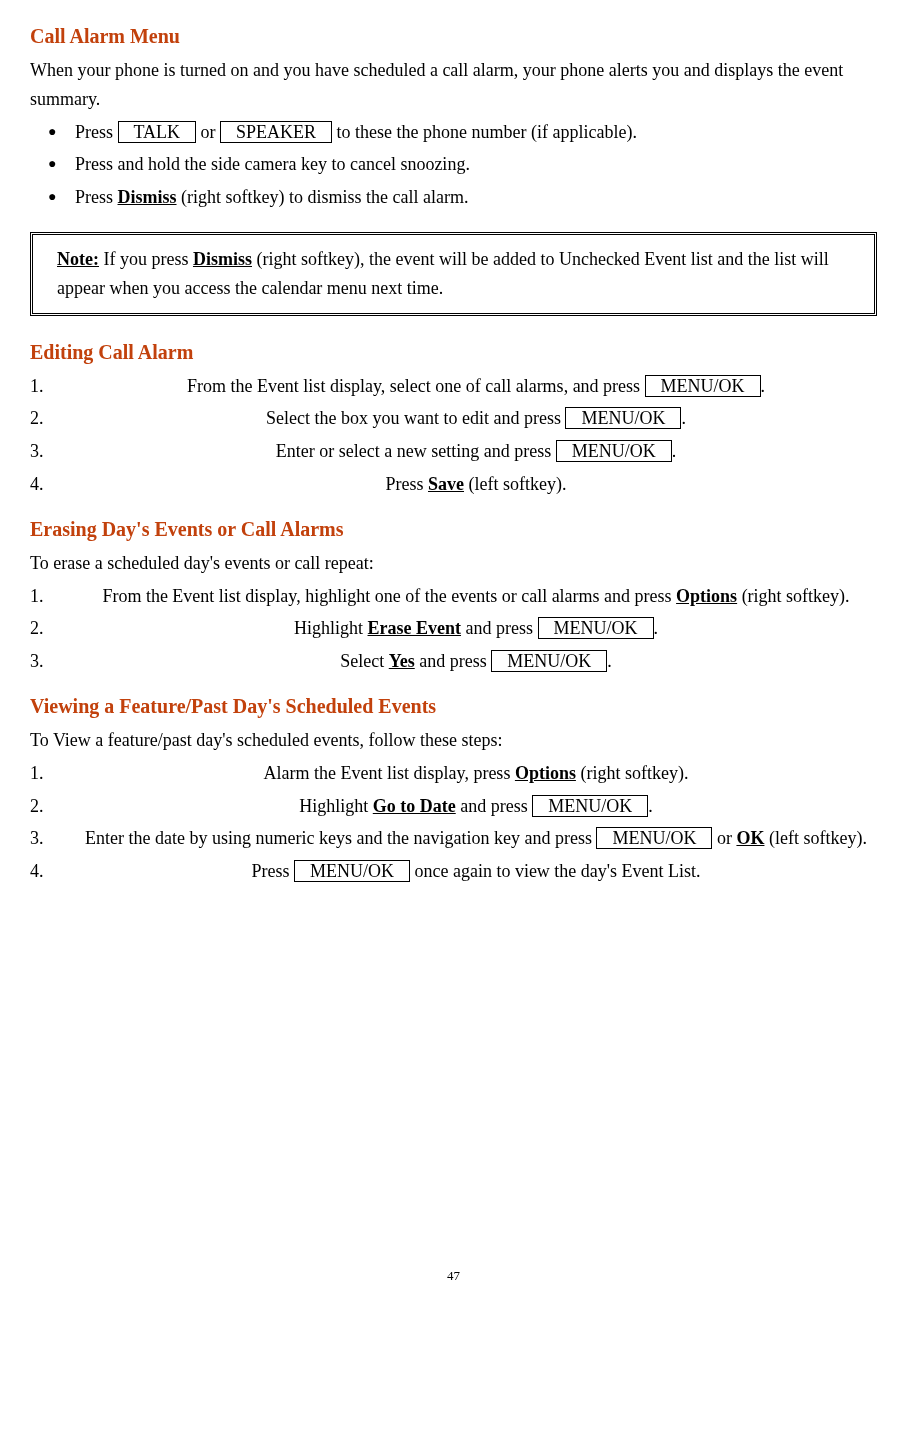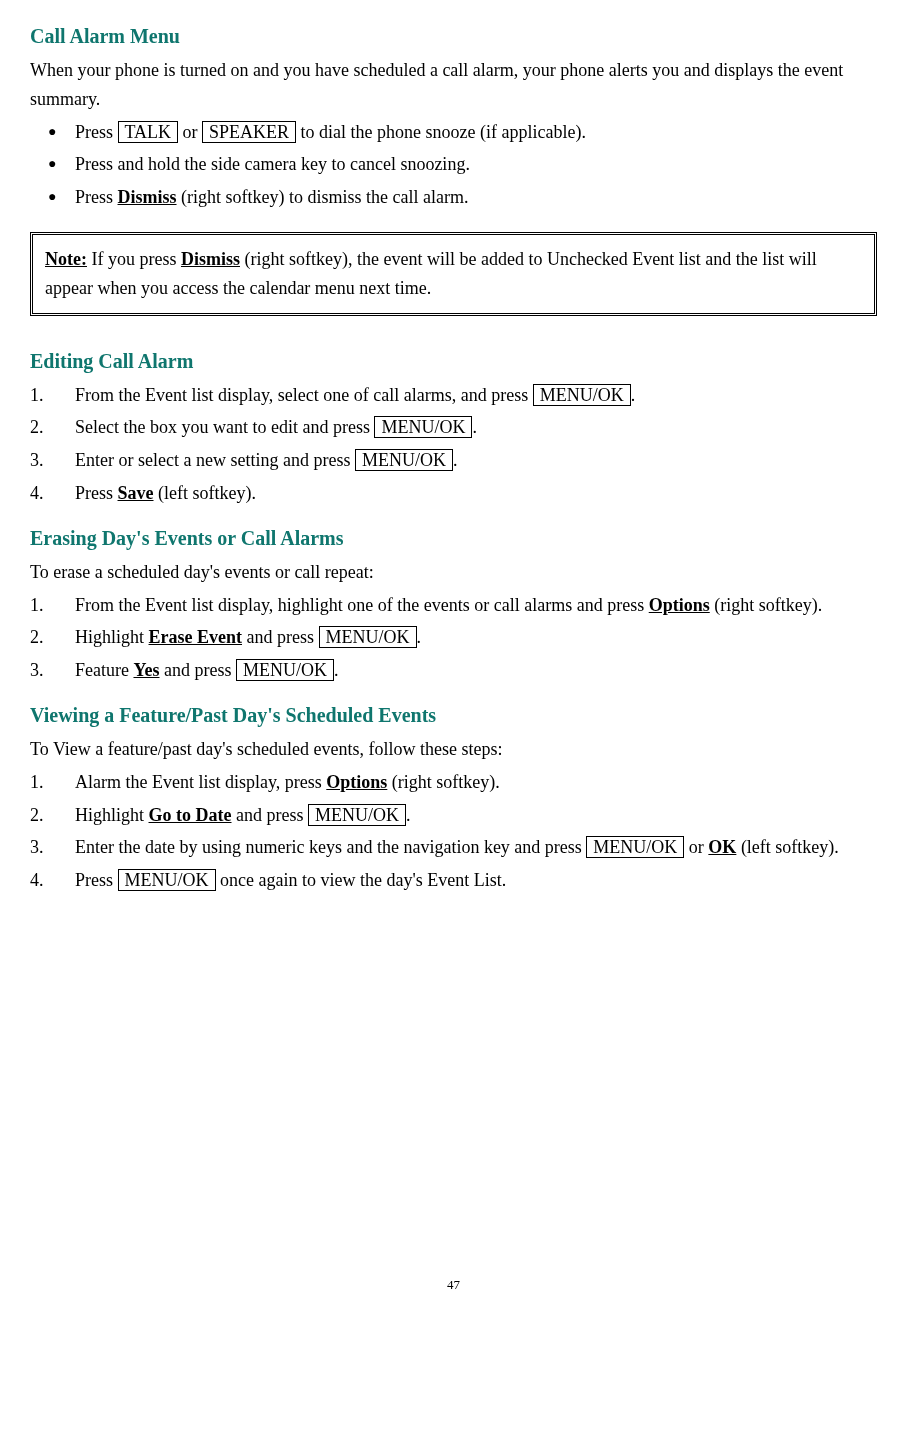--- a/index.html
+++ b/index.html
@@ -5,21 +5,21 @@
     body {
       font-family: Georgia, 'Times New Roman', serif;
       font-size: 18px;
       line-height: 1.6;
       margin: 0;
       padding: 20px 30px;
       color: #000;
       width: 847px;
     }
     .heading {
-      color: #0f766e;
+      color: #c2410c;
       font-weight: bold;
       font-size: 20px;
       margin-top: 14px;
       margin-bottom: 2px;
     }
     .heading-first {
       margin-top: 0;
     }
     p {
       margin: 4px 0;
@@ -45,57 +45,58 @@
       list-style: none;
       padding-left: 0;
       margin: 2px 0;
       counter-reset: step;
     }
     ol.steps li {
       padding-left: 45px;
       position: relative;
       margin: 4px 0;
       counter-increment: step;
+      text-align: center;
     }
     ol.steps li::before {
       content: counter(step) ".";
       position: absolute;
       left: 0;
       width: 32px;
       text-align: left;
     }
     .key {
       border: 1px solid #000;
-      padding: 0 6px;
+      padding: 0 15px;
       white-space: nowrap;
     }
     .bold {
       font-weight: bold;
       text-decoration: underline;
     }
     .note-box {
       border: 3px double #000;
-      padding: 10px 12px;
-      margin: 20px 0 29px 0;
+      padding: 10px 24px;
+      margin: 20px 0 20px 0;
     }
     .page-number {
       text-align: center;
       margin-top: 380px;
       font-size: 13px;
     }
   </style>
 </head>
 <body>
 
 <div class="heading heading-first">Call Alarm Menu</div>
 <p>When your phone is turned on and you have scheduled a call alarm, your phone alerts you and displays the event summary.</p>
 
 <ul class="bullets">
   <li>
-    <span>Press </span><span class="key">TALK</span><span> or </span><span class="key">SPEAKER</span><span> to dial the phone snooze (if applicable).</span>
+    <span>Press </span><span class="key">TALK</span><span> or </span><span class="key">SPEAKER</span><span> to these the phone number (if applicable).</span>
   </li>
   <li>Press and hold the side camera key to cancel snoozing.</li>
   <li>
     <span>Press </span><span class="bold">Dismiss</span><span> (right softkey) to dismiss the call alarm.</span>
   </li>
 </ul>
 
 <div class="note-box">
   <span class="bold">Note:</span><span> If you press </span><span class="bold">Dismiss</span><span> (right softkey), the event will be added to Unchecked Event list and the list will appear when you access the calendar menu next time.</span>
 </div>
@@ -119,21 +120,21 @@
 <div class="heading">Erasing Day's Events or Call Alarms</div>
 <p>To erase a scheduled day's events or call repeat:</p>
 <ol class="steps">
   <li>
     <span>From the Event list display, highlight one of the events or call alarms and press </span><span class="bold">Options</span><span> (right softkey).</span>
   </li>
   <li>
     <span>Highlight </span><span class="bold">Erase Event</span><span> and press </span><span class="key">MENU/OK</span><span>.</span>
   </li>
   <li>
-    <span>Feature </span><span class="bold">Yes</span><span> and press </span><span class="key">MENU/OK</span><span>.</span>
+    <span>Select </span><span class="bold">Yes</span><span> and press </span><span class="key">MENU/OK</span><span>.</span>
   </li>
 </ol>
 
 <div class="heading">Viewing a Feature/Past Day's Scheduled Events</div>
 <p>To View a feature/past day's scheduled events, follow these steps:</p>
 <ol class="steps">
   <li>
     <span>Alarm the Event list display, press </span><span class="bold">Options</span><span> (right softkey).</span>
   </li>
   <li>

